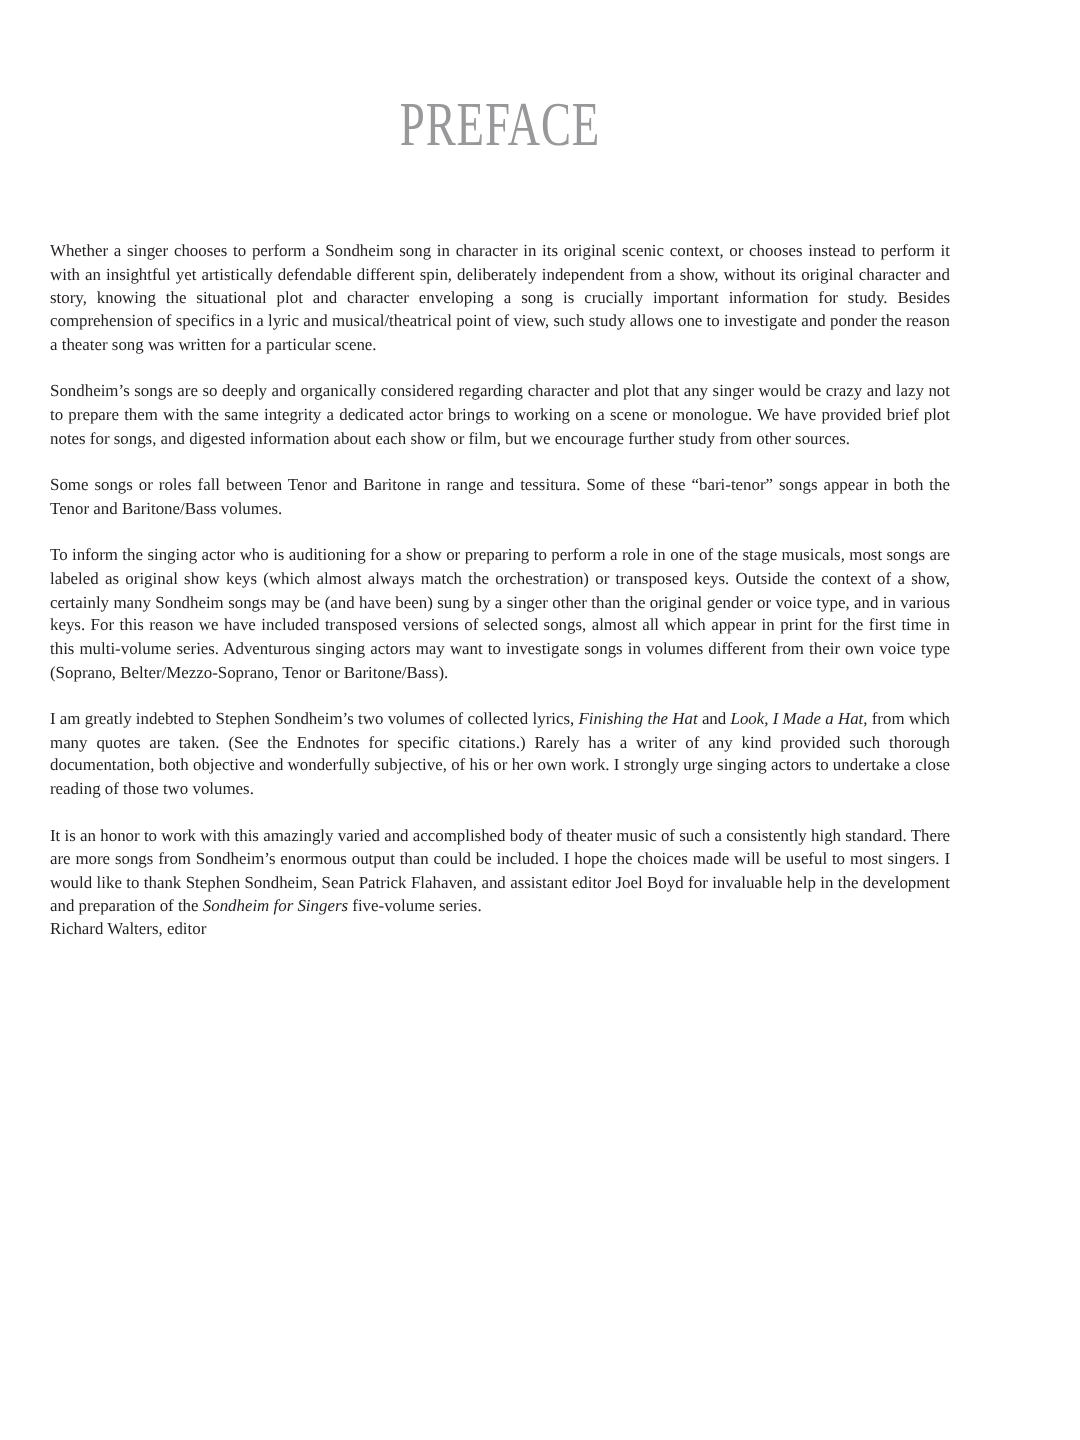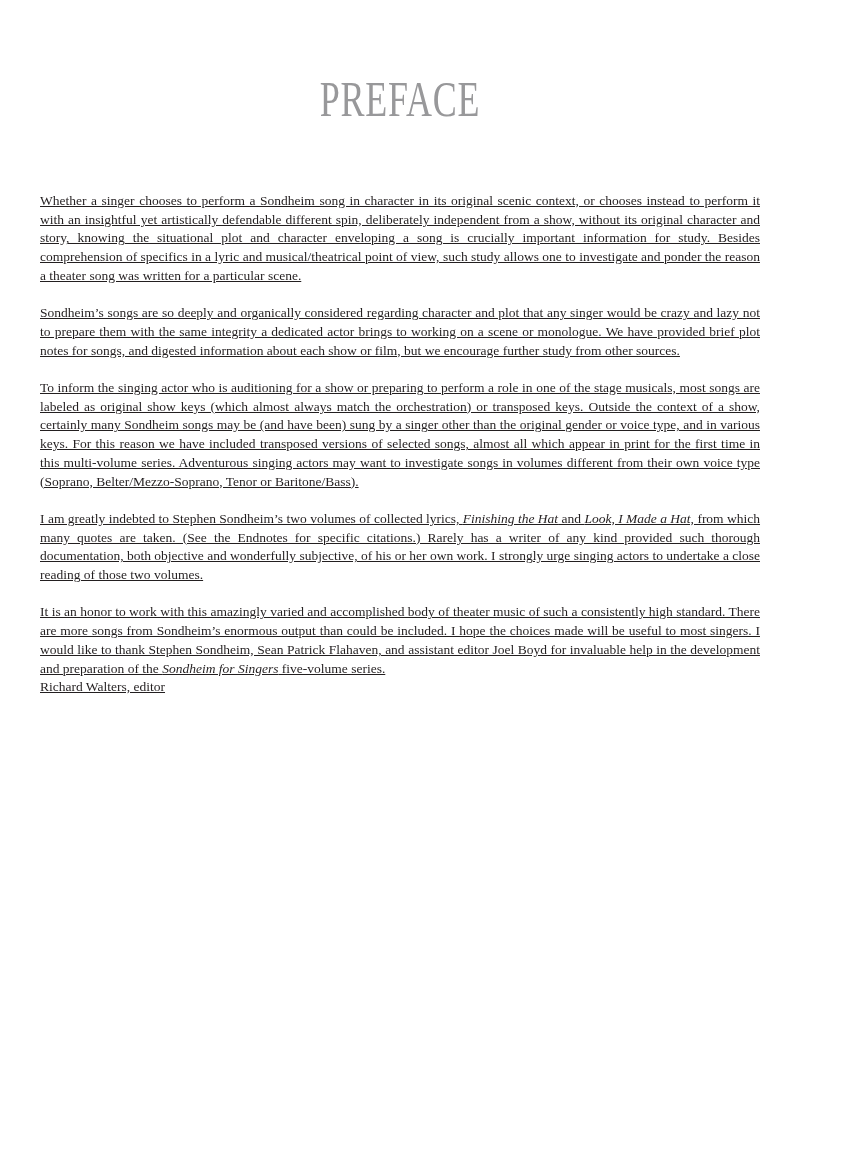--- a/index.html
+++ b/index.html
@@ -33,21 +33,20 @@
     width: 720px;
     margin: 0 auto;
   }
   .content p {
     margin: 0 0 18.7px 0;
     font-size: 13.5px;
     line-height: 18.7px;
     color: #231f20;
     text-align: justify;
     text-justify: inter-word;
-    text-decoration: underline;
   }
   .content p:last-child {
     margin-bottom: 0;
   }
   .content em {
     font-style: italic;
   }
   .signature {
     text-align: center;
     padding-right: 54px;
@@ -56,19 +55,20 @@
 </style>
 </head>
 <body>
 
 <div class="page" style="background: rgb(255, 255, 255);">
   <h1 class="title" style="color: rgb(152, 152, 154);">PREFACE</h1>
   <div class="content">
     <div id="paragraphs">
         <p style="color: rgb(35, 31, 32);"><span>Whether a singer chooses to perform a Sondheim song in character in its original scenic context, or chooses instead to perform it with an insightful yet artistically defendable different spin, deliberately independent from a show, without its original character and story, knowing the situational plot and character enveloping a song is crucially important information for study. Besides comprehension of specifics in a lyric and musical/theatrical point of view, such study allows one to investigate and ponder the reason a theater song was written for a particular scene.</span></p>
         <p style="color: rgb(35, 31, 32);"><span>Sondheim’s songs are so deeply and organically considered regarding character and plot that any singer would be crazy and lazy not to prepare them with the same integrity a dedicated actor brings to working on a scene or monologue. We have provided brief plot notes for songs, and digested information about each show or film, but we encourage further study from other sources.</span></p>
+        <p style="color: rgb(35, 31, 32);"><span>Some songs or roles fall between Tenor and Baritone in range and tessitura. Some of these “bari-tenor” songs appear in both the Tenor and Baritone/Bass volumes.</span></p>
         <p style="color: rgb(35, 31, 32);"><span>To inform the singing actor who is auditioning for a show or preparing to perform a role in one of the stage musicals, most songs are labeled as original show keys (which almost always match the orchestration) or transposed keys. Outside the context of a show, certainly many Sondheim songs may be (and have been) sung by a singer other than the original gender or voice type, and in various keys. For this reason we have included transposed versions of selected songs, almost all which appear in print for the first time in this multi-volume series. Adventurous singing actors may want to investigate songs in volumes different from their own voice type (Soprano, Belter/Mezzo-Soprano, Tenor or Baritone/Bass).</span></p>
         <p style="color: rgb(35, 31, 32);"><span>I am greatly indebted to Stephen Sondheim’s two volumes of collected lyrics, </span><em>Finishing the Hat</em><span> and </span><em>Look, I Made a Hat,</em><span> from which many quotes are taken. (See the Endnotes for specific citations.) Rarely has a writer of any kind provided such thorough documentation, both objective and wonderfully subjective, of his or her own work. I strongly urge singing actors to undertake a close reading of those two volumes.</span></p>
         <p style="color: rgb(35, 31, 32);"><span>It is an honor to work with this amazingly varied and accomplished body of theater music of such a consistently high standard. There are more songs from Sondheim’s enormous output than could be included. I hope the choices made will be useful to most singers. I would like to thank Stephen Sondheim, Sean Patrick Flahaven, and assistant editor Joel Boyd for invaluable help in the development and preparation of the </span><em>Sondheim for Singers</em><span> five-volume series.</span></p>
       </div>
     <p class="signature" style="color: rgb(35, 31, 32);">Richard Walters, editor</p>
   </div>
 </div>
 
 </body></html>

